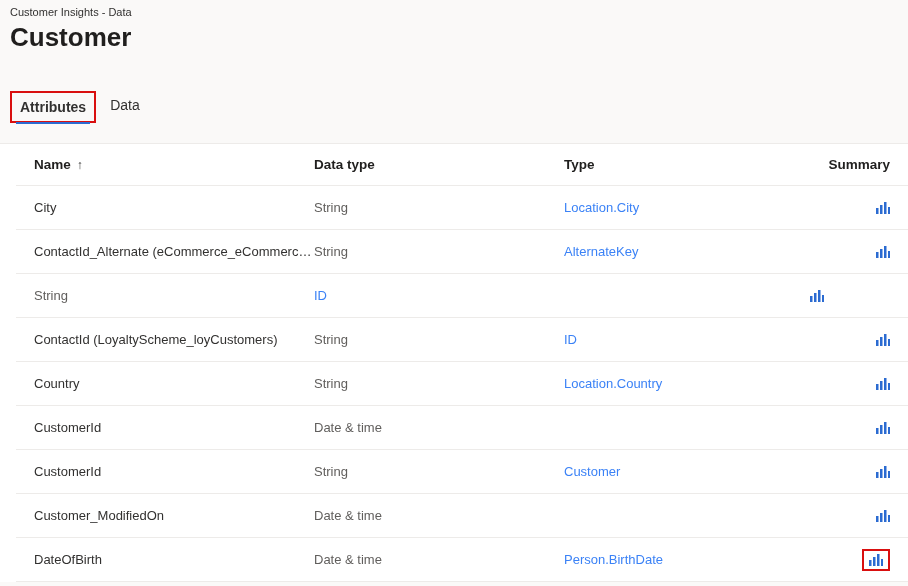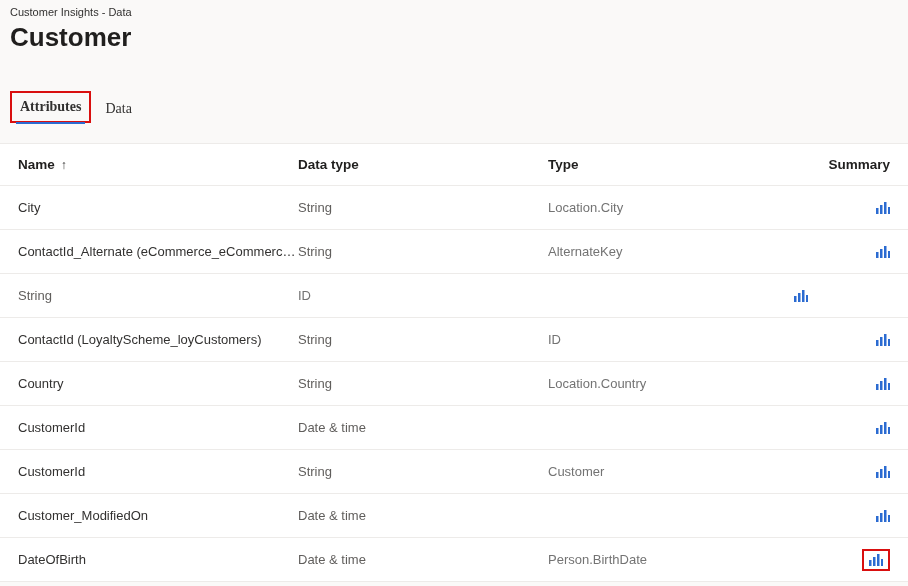--- a/index.html
+++ b/index.html
@@ -28,22 +28,20 @@
       font-weight: 600;
       color: #201f1e;
     }
     .tabs-wrap {
       margin-top: 28px;
       padding-left: 10px;
     }
     .tabs {
       display: flex;
       gap: 6px;
-      align-items: flex-end;
-      font-family: Liberation Serif, serif;
     }
     .tab {
       padding: 6px 8px 6px 8px;
       font-size: 14px;
       color: #323130;
       cursor: pointer;
       position: relative;
     }
     .tab.active {
       font-weight: 600;
@@ -58,20 +56,21 @@
       background: #2b6bd1;
     }
     .highlight-box {
       border: 2px solid #d90f0f;
       padding: 0;
     }
     .table-wrap {
       margin-top: 20px;
       background: #ffffff;
       border-top: 1px solid #edebe9;
+      padding-left: 16px;
     }
     .row {
       display: grid;
       grid-template-columns: 280px 250px 260px 1fr;
       align-items: center;
       padding: 0 18px;
       height: 44px;
       border-bottom: 1px solid #edebe9;
       font-size: 13px;
     }
@@ -84,21 +83,21 @@
     .cell-name {
       color: #323130;
       white-space: nowrap;
       overflow: hidden;
       text-overflow: ellipsis;
     }
     .cell-datatype {
       color: #605e5c;
     }
     .cell-type {
-      color: #737373;
+      color: #3b82f6;
     }
     .cell-summary {
       text-align: right;
       display: flex;
       justify-content: flex-end;
       align-items: center;
     }
     .name-header {
       display: flex;
       align-items: center;

